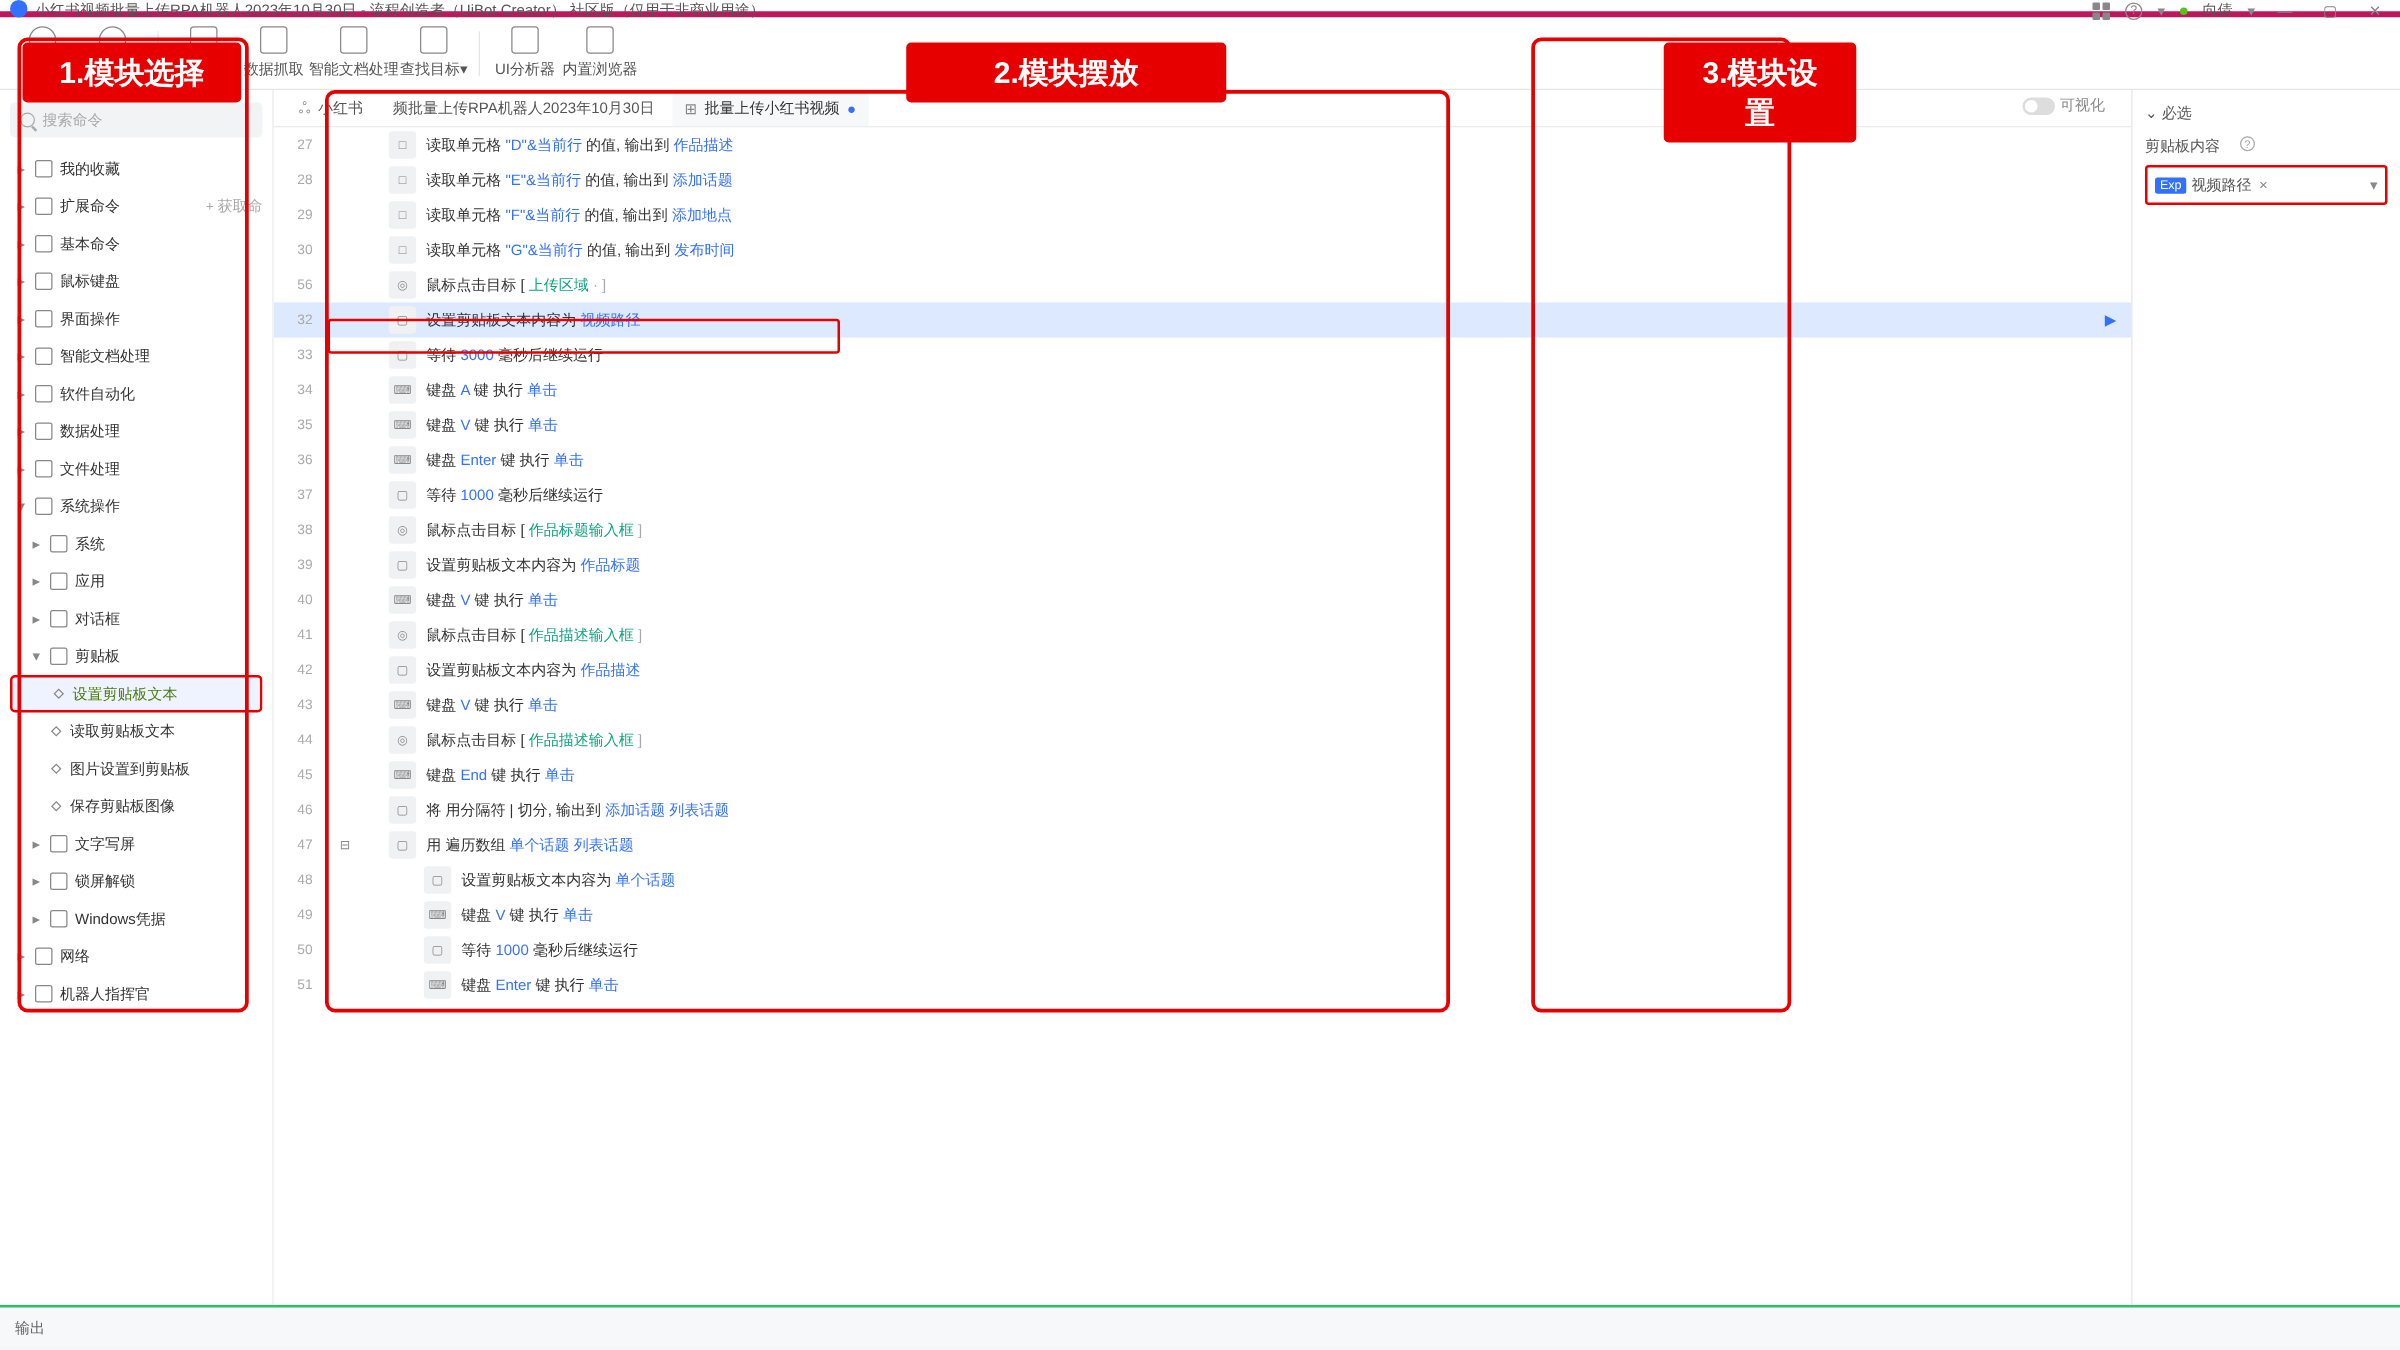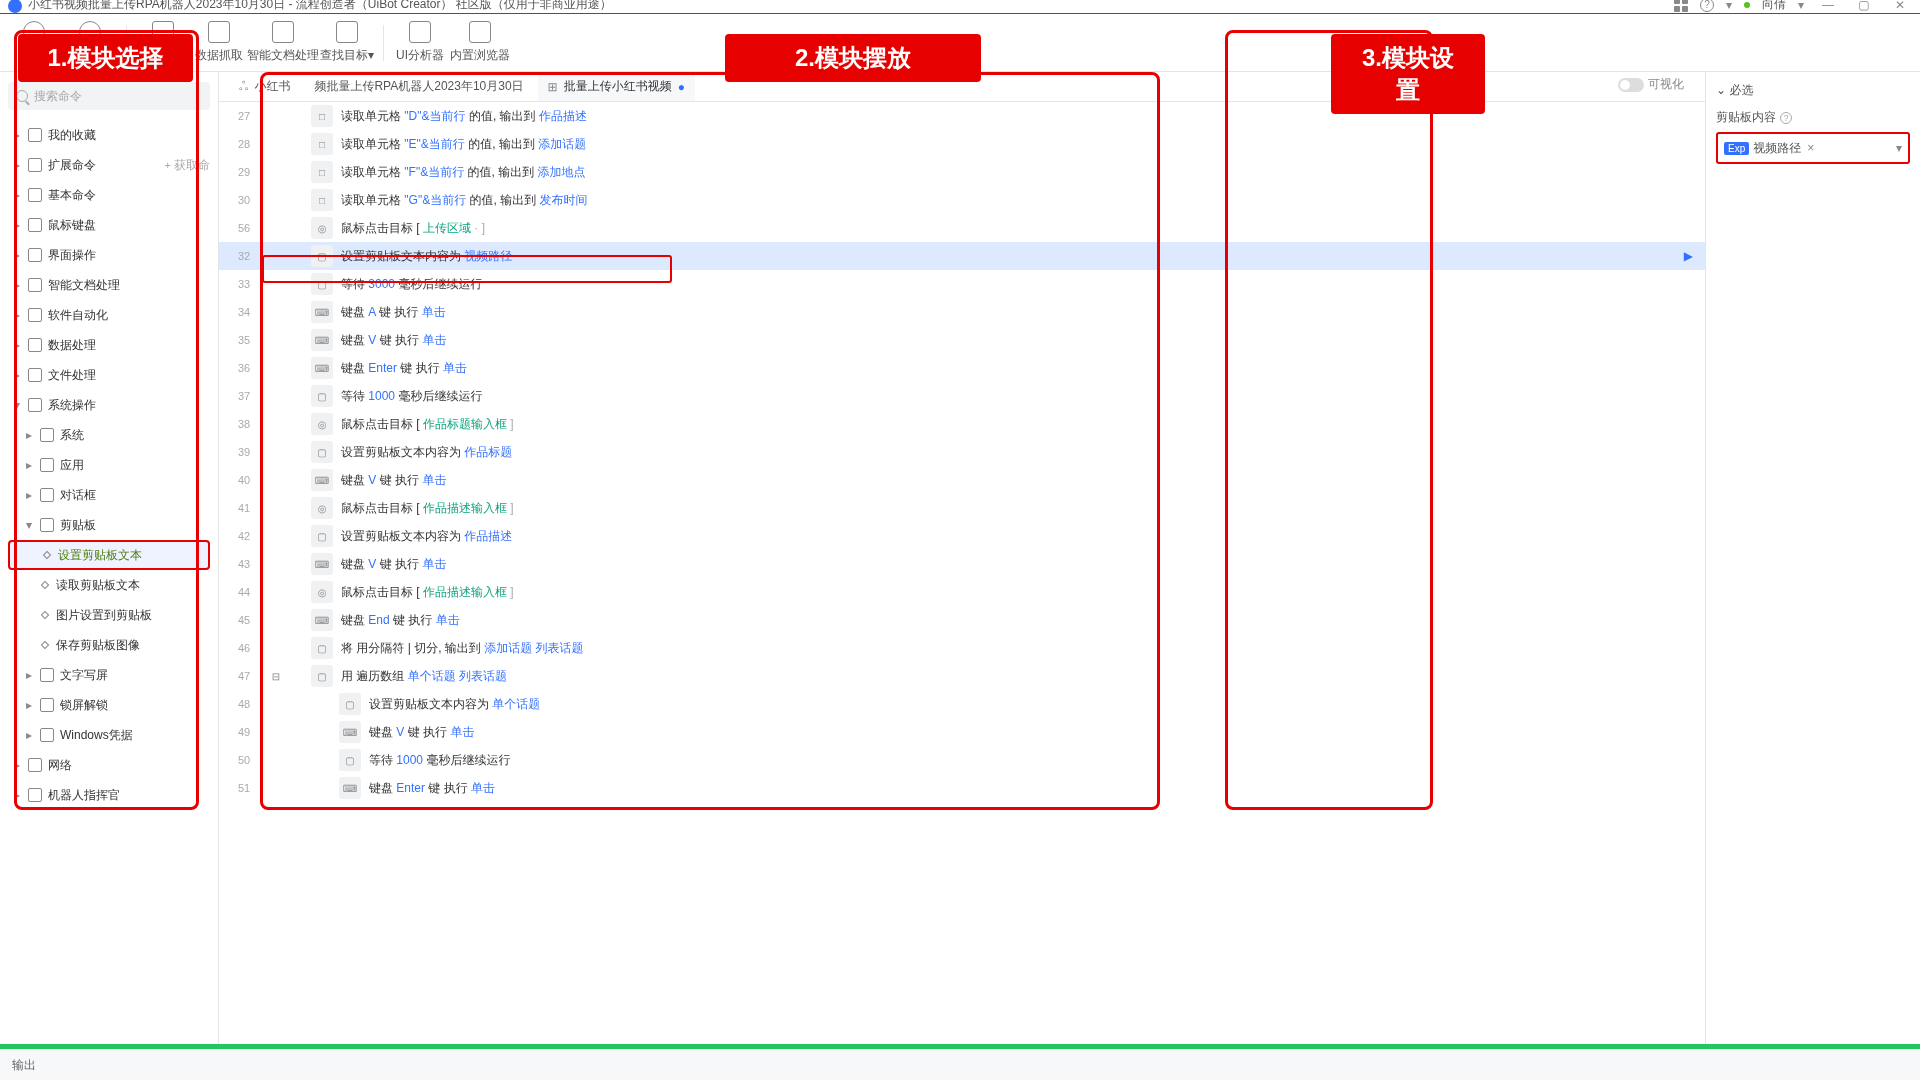--- a/index.html
+++ b/index.html
@@ -1,17 +1,17 @@
 <!DOCTYPE html>
 <html><head>
 <meta charset="utf-8">
 <style>
 *{margin:0;padding:0;box-sizing:border-box;font-family:"Microsoft YaHei",sans-serif;font-size:12px}
 body{background:#f5f6f7;overflow:hidden}
-.title-bar{height:14px;background:#fff;display:flex;align-items:flex-end;padding:0 8px;border-bottom:1px solid #be185d}
+.title-bar{height:14px;background:#fff;display:flex;align-items:flex-start;padding:0 8px;border-bottom:5px solid #be185d}
 .title-bar .logo{width:14px;height:14px;background:#3370ff;border-radius:50%;margin-right:6px}
 .title-bar .title{color:#555;flex:1}
 .title-bar .right{display:flex;align-items:center;gap:12px;color:#555}
 .title-bar .dot{width:6px;height:6px;background:#52c41a;border-radius:50%}
 .win-btn{width:24px;text-align:center;color:#888}
 .toolbar{height:58px;background:#fff;display:flex;align-items:center;border-bottom:1px solid #e5e5e5;padding:0 6px}
 .tool-btn{display:flex;flex-direction:column;align-items:center;justify-content:center;width:56px;height:50px;color:#555;gap:4px}
 .tool-btn .ico{width:22px;height:22px;border:1.5px solid #888;border-radius:3px}
 .tool-btn .ico.circle{border-radius:50%}
 .tool-sep{width:1px;height:36px;background:#e5e5e5;margin:0 8px}
@@ -41,28 +41,28 @@
 .indent{width:28px}
 .fold{width:14px;color:#888;text-align:center;font-size:10px}
 .line-ico{width:22px;height:22px;background:#f0f1f3;border-radius:3px;margin-right:8px;display:flex;align-items:center;justify-content:center;color:#888;font-size:10px}
 .line-txt{color:#333}
 .line-txt .blue{color:#3370ff}
 .line-txt .green{color:#0ea47f}
 .code-line.selected{background:#dde9ff}
 .code-line.selected .play{margin-left:auto;margin-right:12px;color:#3370ff}
 .right-panel{width:215px;background:#fff;border-left:1px solid #e5e5e5;padding:10px;position:relative}
 .r-header{color:#555;font-size:12px;margin-bottom:10px}
-.r-label{color:#555;margin-bottom:6px;display:flex;align-items:center;gap:4px}
+.r-label{color:#555;margin-bottom:6px;display:flex;align-items:flex-start;gap:16px}
 .r-label .q{width:12px;height:12px;border:1px solid #aaa;border-radius:50%;font-size:9px;text-align:center;line-height:10px;color:#aaa}
 .r-input{height:32px;border:1px solid #d0d3d8;border-radius:4px;display:flex;align-items:center;padding:0 6px;gap:4px}
 .r-input .exp{background:#3370ff;color:#fff;font-size:10px;padding:1px 4px;border-radius:2px}
 .r-input .val{color:#555}
 .r-input .x{color:#888;margin-left:2px}
 .r-input .dd{margin-left:auto;color:#888}
-.status-bar{height:24px;background:#f7f8fa;border-top:5px solid #22c55e;display:flex;align-items:center;padding:16px 12px;color:#666;font-size:11px}
+.status-bar{height:24px;background:#f7f8fa;border-top:2px solid #22c55e;display:flex;align-items:center;padding:16px 12px;color:#666;font-size:11px}
 
 .anno{position:absolute;border:3px solid #e60000;border-radius:8px;pointer-events:none;z-index:100}
 .anno-label{position:absolute;background:#e60000;color:#fff;font-size:24px;font-weight:bold;padding:8px 20px;border-radius:4px;z-index:101;pointer-events:none}
 .hl-red{border:2px solid #e60000;border-radius:3px}
 .help-dd{width:14px;height:14px;border:1.5px solid #888;border-radius:50%;position:relative;color:#888;text-align:center;line-height:11px;font-size:10px}
 .grid-ico{width:14px;height:14px;display:grid;grid-template-columns:1fr 1fr;gap:2px}
 .grid-ico span{background:#888;border-radius:1px}
 </style>
 </head>
 <body>

